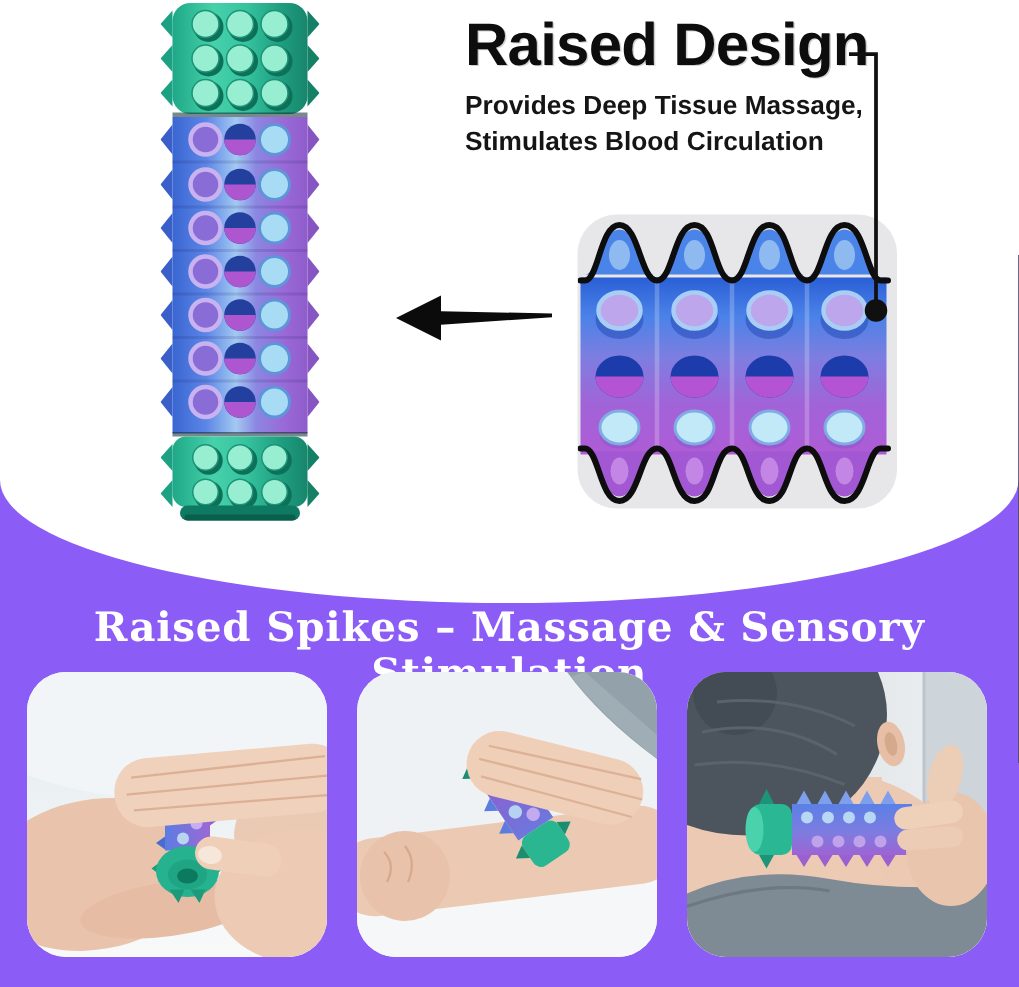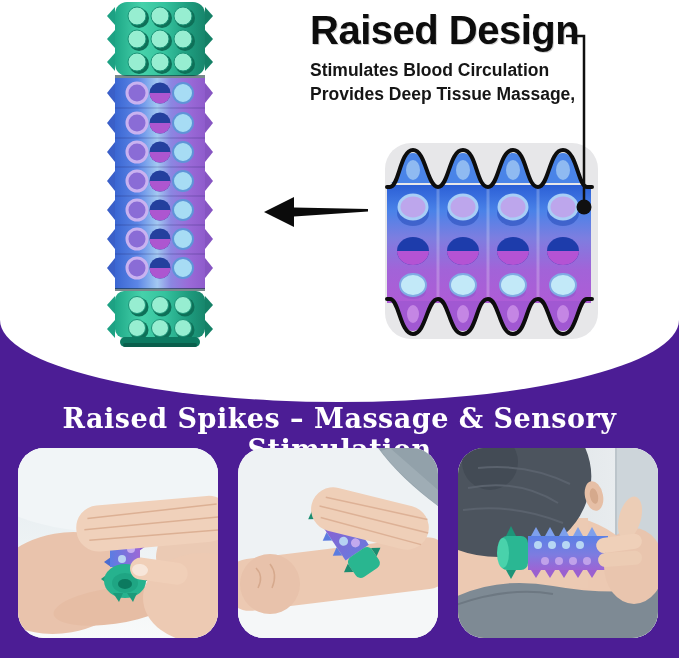--- a/index.html
+++ b/index.html
@@ -1,16 +1,16 @@
 <!DOCTYPE html>
 <html><head>
 <meta charset="utf-8">
 <style>
   html,body{margin:0;padding:0;background:#0e0e0e;}
-  #canvas{position:relative;width:679px;height:658px;overflow:hidden;background:#4c1d95;
+  #canvas{position:relative;width:679px;height:658px;overflow:hidden;background:#8b5cf6;
           font-family:"Liberation Sans",sans-serif;}
   
   .top-white{position:absolute;left:0;top:0;width:679px;height:402px;background:#ffffff;
              border-radius:0 0 50% 50% / 0 0 82px 82px;}
   .roller-svg{position:absolute;left:107px;top:0;}
   .callout{position:absolute;left:310px;top:8px;}
   .callout h1{margin:0;font-size:40px;font-weight:800;letter-spacing:-0.5px;color:#0d0d0d;
               text-shadow:1px 1px 0 rgba(0,0,0,0.18);}
   .callout .desc{margin-top:5px;}
   .callout .desc div{font-size:17.5px;font-weight:700;line-height:24px;color:#151515;}
@@ -154,22 +154,22 @@
         <circle cx="78" cy="330" r="9.5" fill="#0e7058"></circle>
           <circle cx="76" cy="328" r="8.5" fill="#97eed1" stroke="#1c9478"></circle>
       </g>
       <rect x="13" y="337" width="80" height="10" rx="5" fill="#0d7a61"></rect>
       <rect x="16" y="343" width="74" height="4" rx="2" fill="#0a5f4c"></rect>
     </svg>
 
     <div class="callout">
       <h1>Raised Design</h1>
       <div class="desc">
+        <div>Provides Deep Tissue Massage,</div>
         <div>Stimulates Blood Circulation</div>
-        <div>Provides Deep Tissue Massage,</div>
       </div>
     </div>
 
     <div class="detail-box">
       <svg width="213" height="196" viewBox="0 0 213 196">
         <defs>
           <linearGradient id="dgBody" x1="0" y1="0" x2="0" y2="1">
             <stop offset="0" stop-color="#2b5fd6"></stop>
               <stop offset="0.22" stop-color="#4a82e8"></stop>
             <stop offset="0.45" stop-color="#7d7ee0"></stop>

